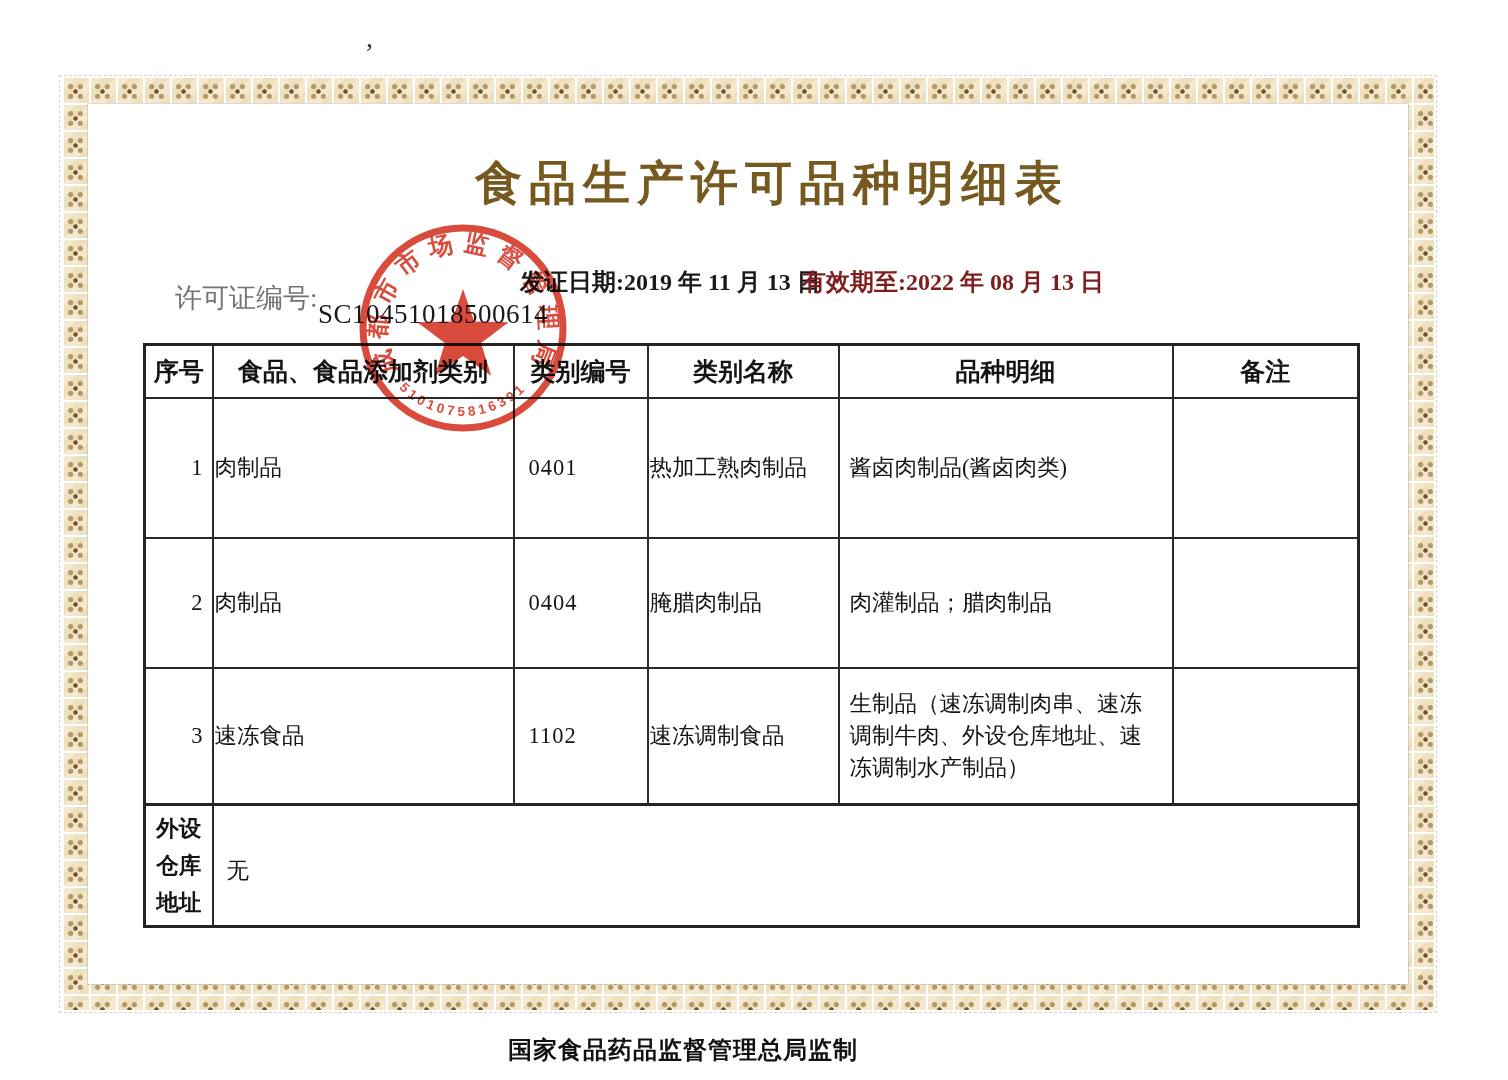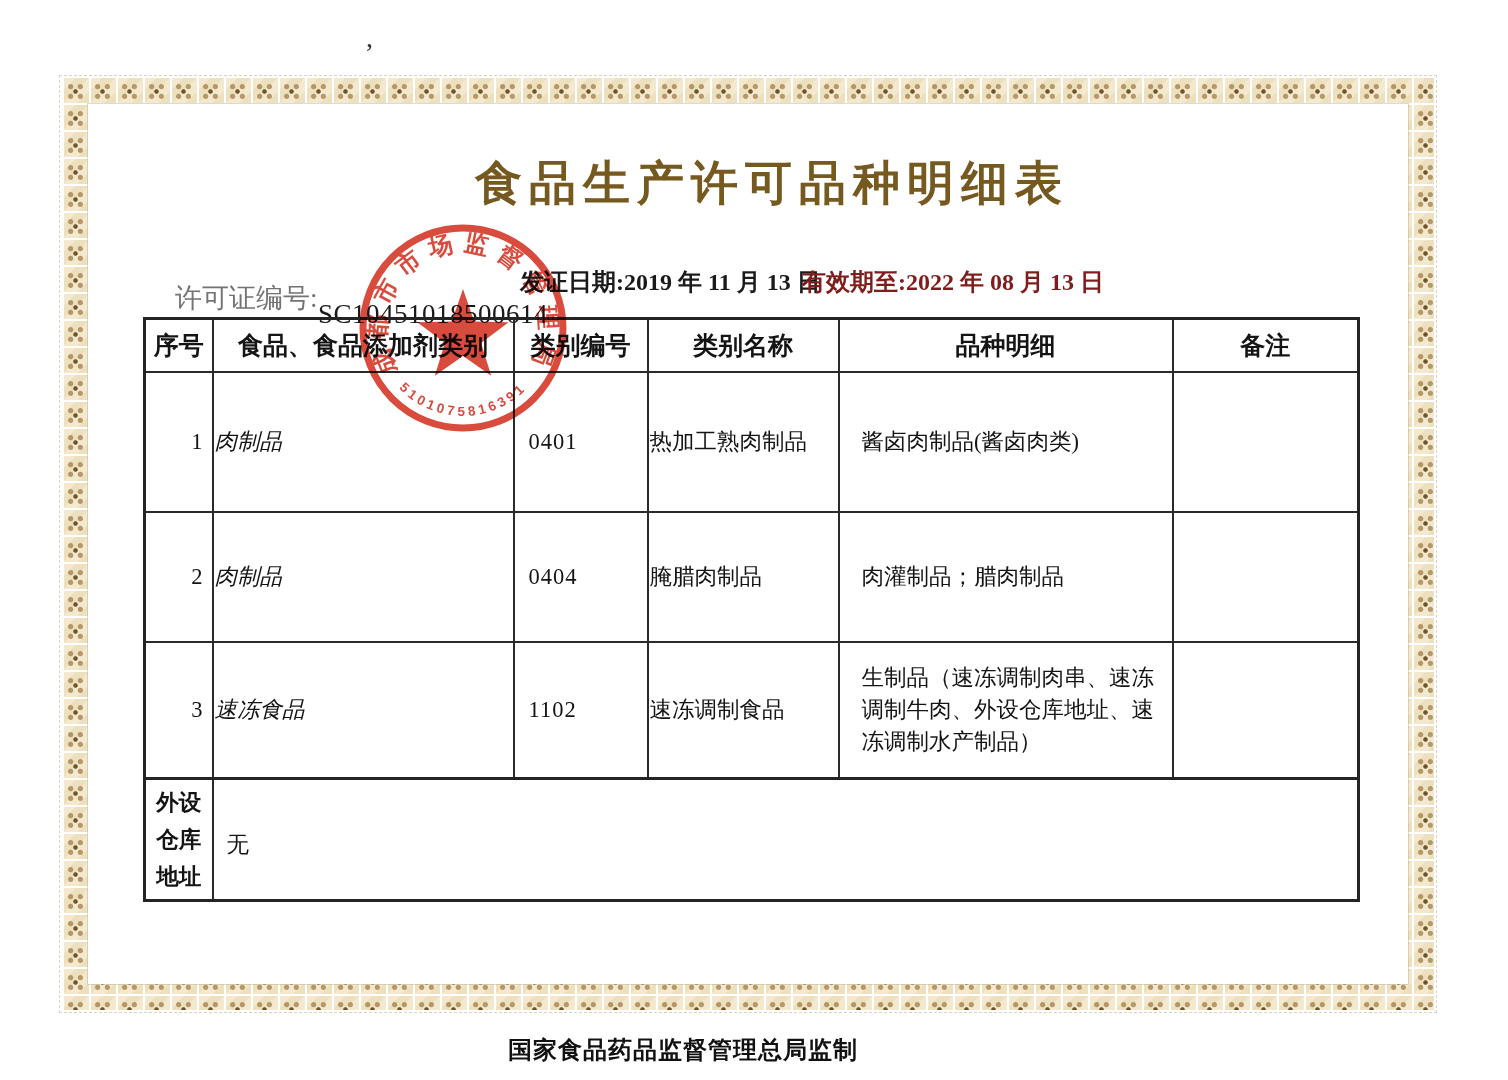--- a/index.html
+++ b/index.html
@@ -35,35 +35,35 @@
     transform:translateX(18px);
     font-size:47px;font-weight:bold;letter-spacing:7px;color:#75591f;
   }
   
   .lic-label{position:absolute;left:175px;top:280px;font-size:27px;font-weight:normal;color:#737373;}
   .lic-number{position:absolute;left:318px;top:265px;font-size:27px;color:#1a1a1a;letter-spacing:.5px;margin-top:34px;}
   .lic-issue{position:absolute;left:520px;top:266px;font-size:24px;font-weight:600;color:#1a1a1a;}
   .lic-valid{position:absolute;left:802px;top:266px;font-size:24px;font-weight:600;color:#7f1d1d;}
   
   table.detail{
-    position:absolute;left:143px;top:317px;width:1214px;
+    position:absolute;left:143px;top:343px;width:1214px;
     border-collapse:collapse;table-layout:fixed;
     border:3px solid #242424;
   }
   table.detail th, table.detail td{
     border:2px solid #2a2a2a;vertical-align:middle;
     font-size:22.5px;color:#141414;box-sizing:border-box;
   }
   table.detail th{font-size:25px;font-weight:bold;text-align:center;height:53px;padding:0 2px;}
   tr.r1{height:140px;} tr.r2{height:130px;} tr.r3{height:137px;}
   td.col-no{text-align:right;padding-right:9px;font-size:23px;}
-  td.col-category{font-style:italic;}
+  td.col-category{}
   td.col-code{padding-left:14px;letter-spacing:1px;}
   td.col-name{}
-  td.col-detail{padding:6px 8px 6px 22px;line-height:32px;}
+  td.col-detail{padding:6px 8px 6px 10px;line-height:32px;}
   td.col-remark{}
   tr.warehouse{height:120px;}
   tr.warehouse td{border-top:3px solid #242424;}
   td.wh-label{
     font-size:26px;font-weight:bold;line-height:37px;
     padding:4px 6px;text-align:center;vertical-align:middle;word-break:break-all;
   }
   td.wh-value{vertical-align:top;padding:10px 0 0 13px;font-size:23px;}
   
   .seal{

